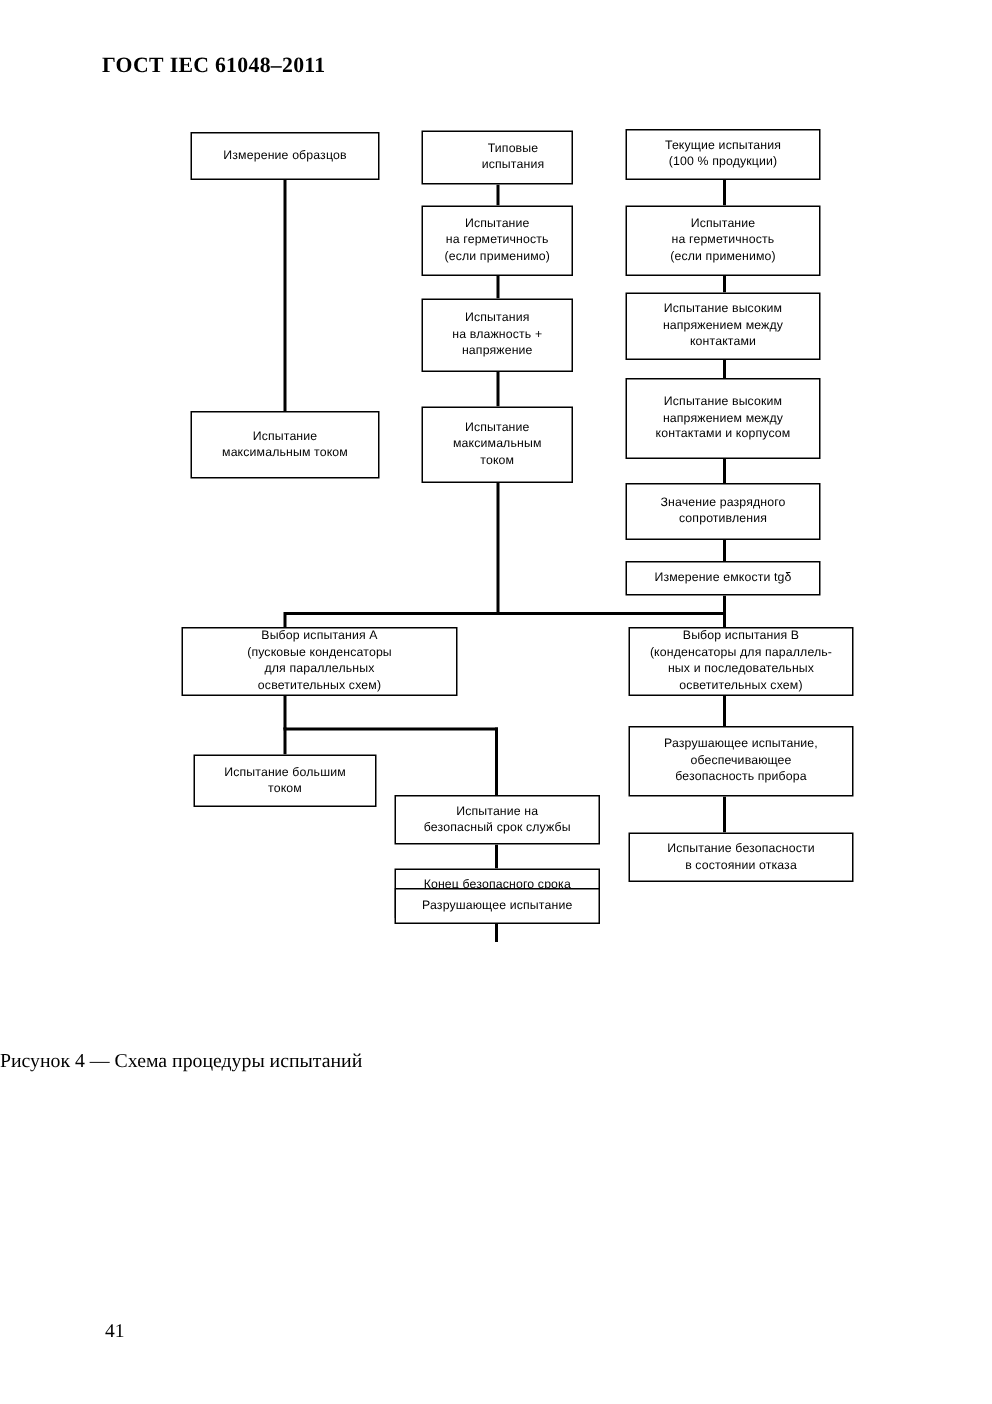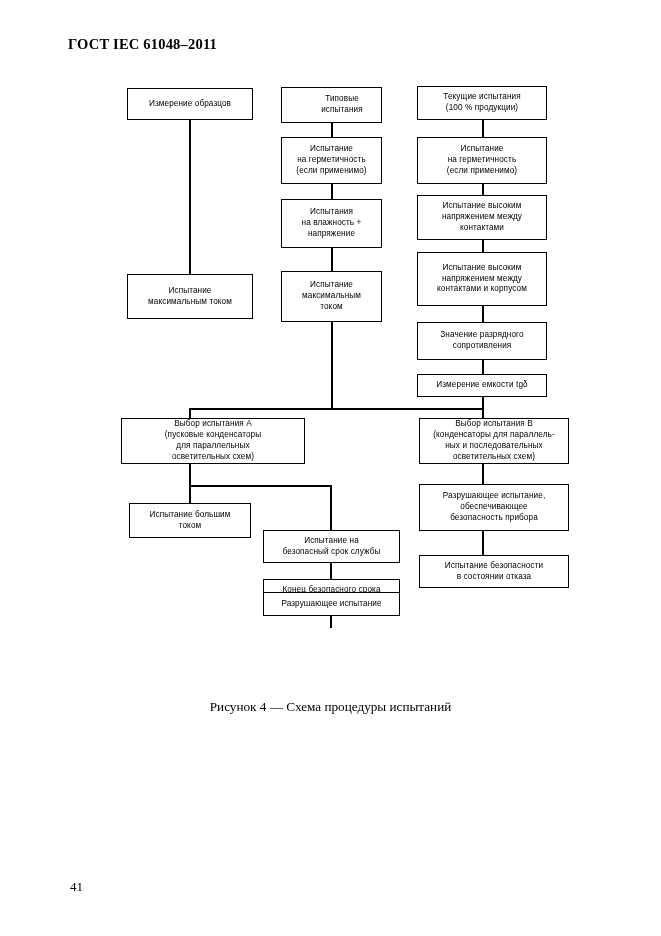--- a/index.html
+++ b/index.html
@@ -36,21 +36,20 @@
     left: 70px;
     top: 879px;
     font-family: "Liberation Serif", serif;
     font-size: 13px;
   }
   .figure-caption {
     position: absolute;
     left: 0;
     top: 699px;
     width: 661px;
-    text-align: center;
     font-family: "Liberation Serif", serif;
     font-size: 13.2px;
   }
 
   
   .chart {
     position: absolute;
     left: 0; top: 0;
     width: 661px;
     height: 690px;

